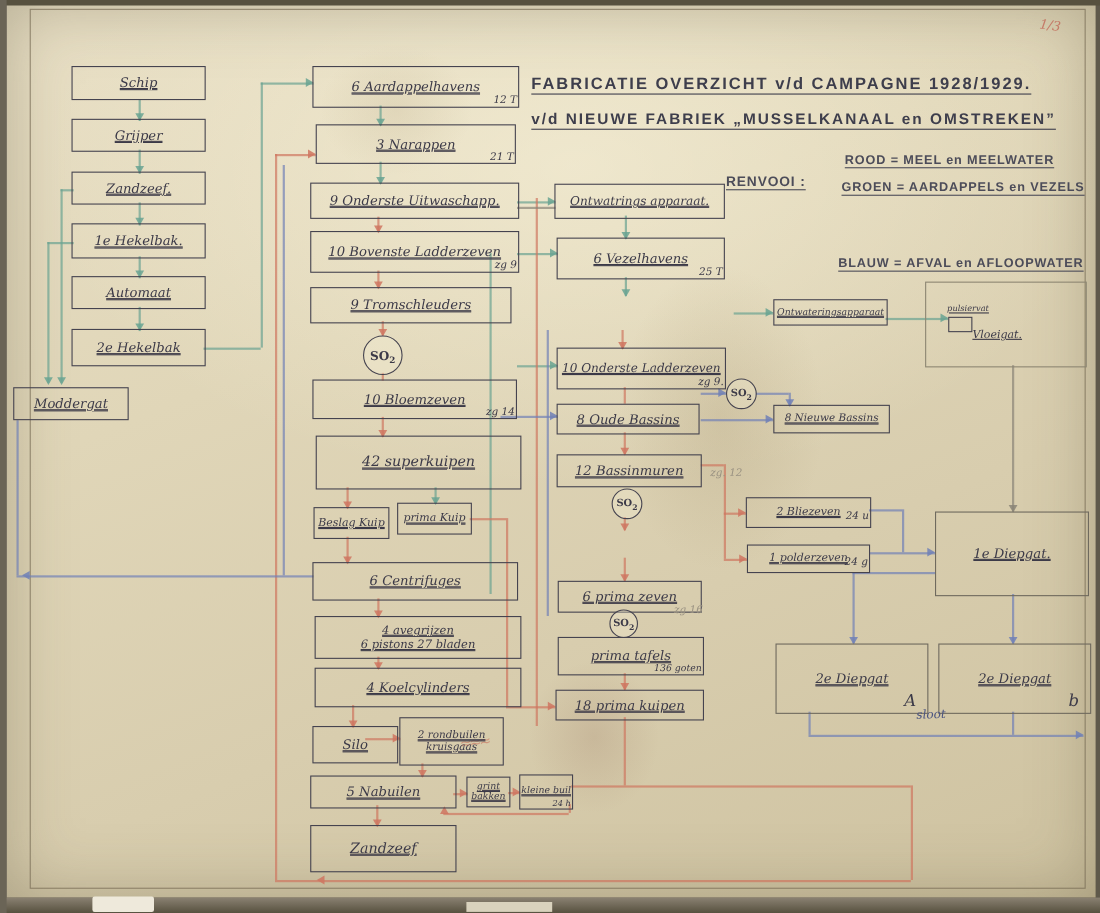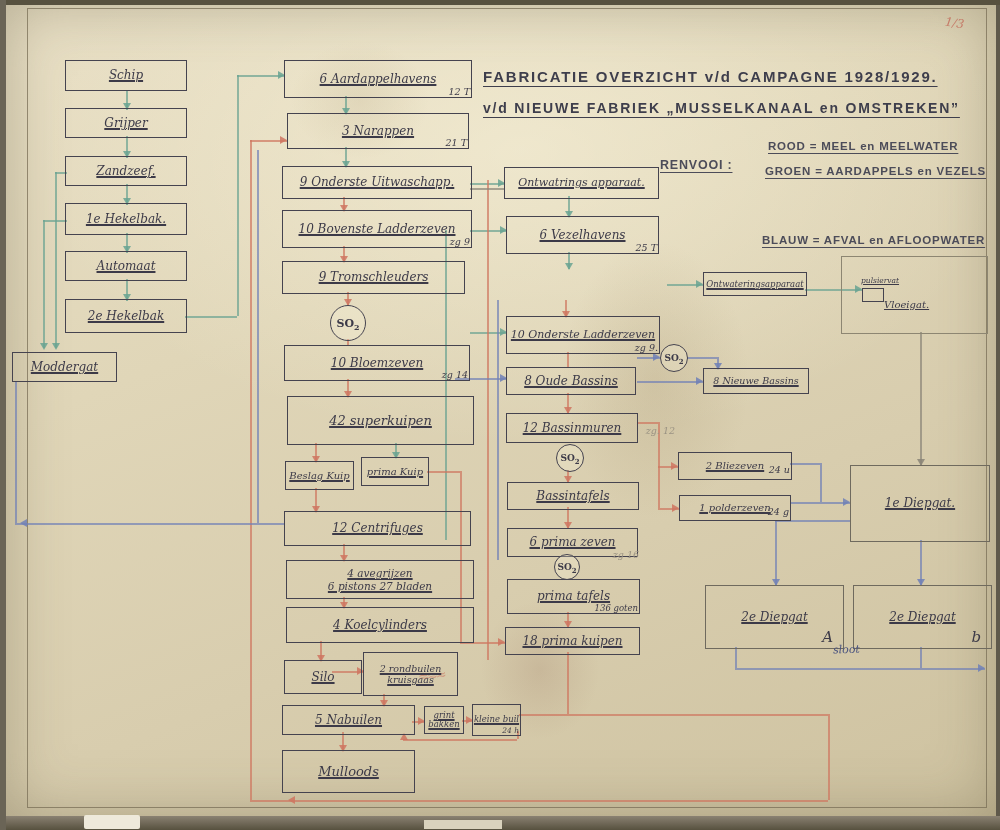--- a/index.html
+++ b/index.html
@@ -255,21 +255,21 @@
   <div class="node" style="left:287px;top:396px;width:185px;height:47px">
       <span class="lbl" style="font-size:13px">42 superkuipen</span>
     </div>
   <div class="node" style="left:285px;top:461px;width:67px;height:27px">
       <span class="lbl" style="font-size:10px">Beslag Kuip</span>
     </div>
   <div class="node" style="left:361px;top:457px;width:66px;height:27px">
       <span class="lbl" style="font-size:10px">prima Kuip</span>
     </div>
   <div class="node" style="left:284px;top:511px;width:185px;height:33px">
-      <span class="lbl">12 Centrifuges</span>
+      <span class="lbl">6 Centrifuges</span>
     </div>
   <div class="node" style="left:286px;top:560px;width:186px;height:37px">
       <span class="lbl s10">4 avegrijzen</span>
       <span class="lbl s10">6 pistons 27 bladen</span>
     </div>
   <div class="node" style="left:286px;top:607px;width:186px;height:34px">
       <span class="lbl">4 Koelcylinders</span>
     </div>
   <div class="node" style="left:284px;top:660px;width:76px;height:32px">
       <span class="lbl">Silo</span>
@@ -283,21 +283,21 @@
     </div>
   <div class="node sm" style="left:424px;top:706px;width:38px;height:26px">
       <span class="lbl">grint</span>
       <span class="lbl">bakken</span>
     </div>
   <div class="node sm" style="left:472px;top:704px;width:47px;height:30px">
       <span class="lbl">kleine buil</span>
       <span class="note" style="font-size:7.5px">24 h</span>
     </div>
   <div class="node" style="left:282px;top:750px;width:131px;height:41px">
-      <span class="lbl" style="font-size:13px">Mulloods</span>
+      <span class="lbl" style="font-size:13px">Zandzeef</span>
     </div>
 
   <div class="node" style="left:504px;top:167px;width:153px;height:30px">
       <span class="lbl s11">Ontwatrings apparaat.</span>
     </div>
   <div class="node" style="left:506px;top:216px;width:151px;height:36px">
       <span class="lbl">6 Vezelhavens</span>
       <span class="note">25 T</span>
     </div>
   <div class="node" style="left:506px;top:316px;width:152px;height:36px">
@@ -307,23 +307,20 @@
   <div class="node" style="left:506px;top:367px;width:128px;height:26px">
       <span class="lbl">8 Oude Bassins</span>
     </div>
   <div class="node" style="left:506px;top:413px;width:130px;height:28px">
       <span class="lbl">12 Bassinmuren</span>
       <span class="note pnote" style="right:-38px;bottom:6px">zg. 12</span>
     </div>
   <div class="so2" style="left:556px;top:444px;width:26px;height:26px">
       <span class="so2m" style="font-size:9px">SO</span>
       <span class="so2s" style="font-size:7px;margin-top:6px">2</span>
-    </div>
-  <div class="node" style="left:507px;top:482px;width:130px;height:26px">
-      <span class="lbl">Bassintafels</span>
     </div>
   <div class="node" style="left:507px;top:528px;width:129px;height:27px">
       <span class="lbl">6 prima zeven</span>
       <span class="note pnote" style="right:-2px;bottom:-4px">zg 16</span>
     </div>
   <div class="so2" style="left:554px;top:554px;width:24px;height:24px">
       <span class="so2m" style="font-size:9px">SO</span>
       <span class="so2s" style="font-size:7px;margin-top:6px">2</span>
     </div>
   <div class="node" style="left:507px;top:579px;width:131px;height:33px">

